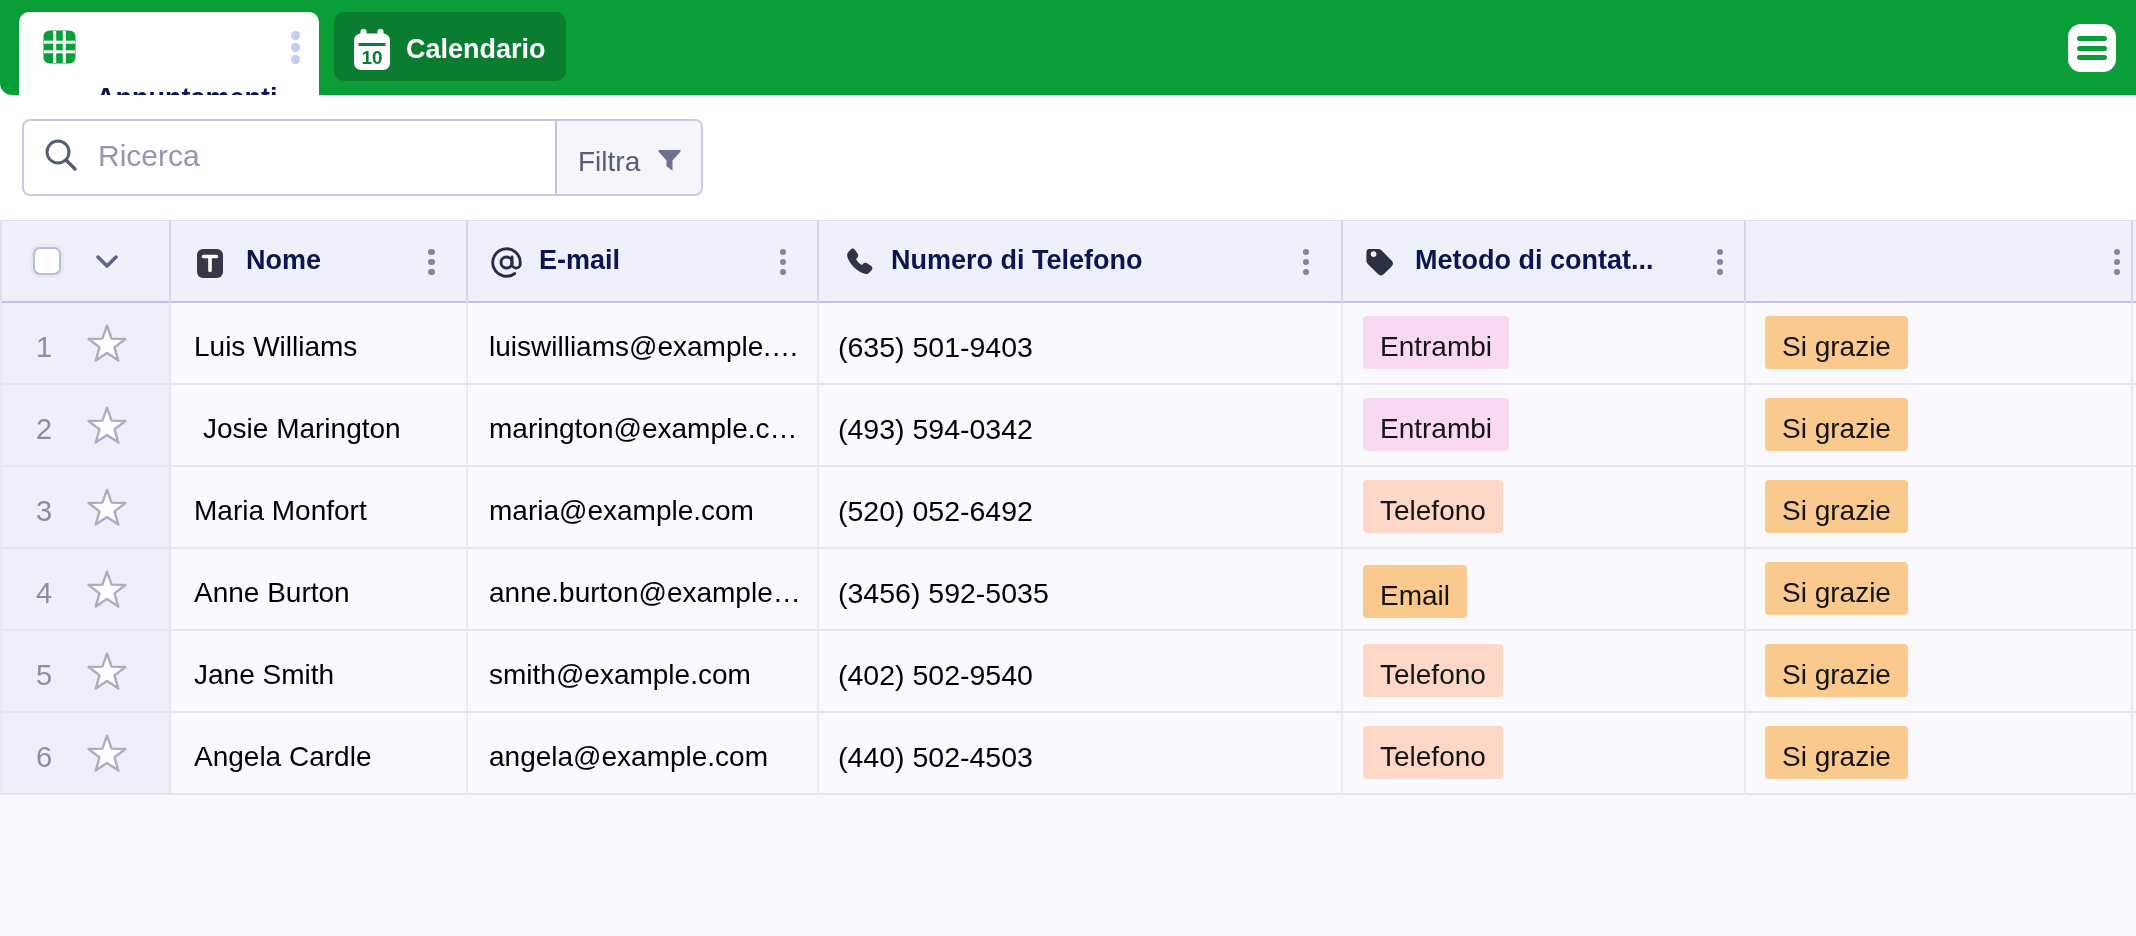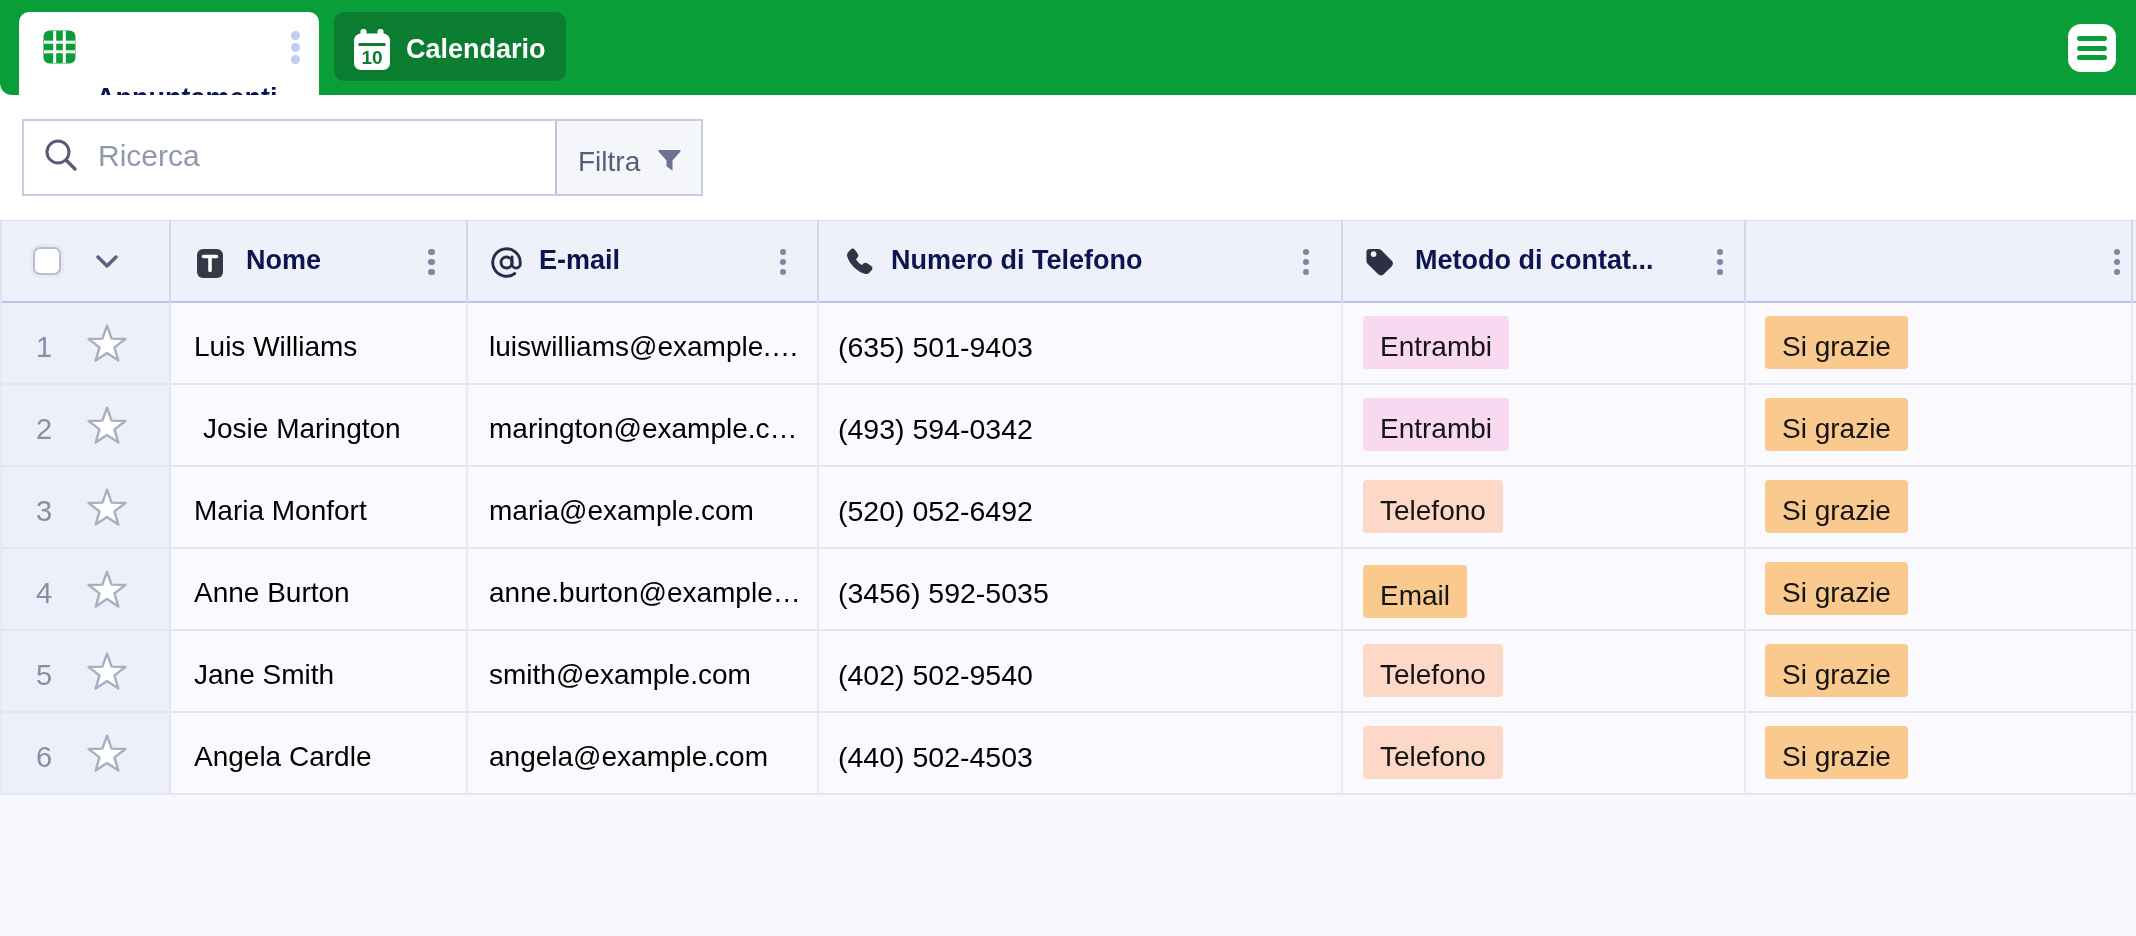--- a/index.html
+++ b/index.html
@@ -17,21 +17,21 @@
   background:#0a7d31; border-radius:10px; }
 #calbtn .caltxt { position:absolute; left:72px; top:22px; font-size:27px;
   font-weight:700; color:#ffffff; }
 #hamb { position:absolute; left:2068px; top:24px; width:48px; height:48px;
   background:#ffffff; border-radius:13px; }
 #hamb span { position:absolute; left:9px; width:30px; height:5px;
   border-radius:3px; background:#0a9e38; }
 
 #toolbar { position:absolute; left:0; top:95px; width:2136px; height:125px; background:#fff; }
 #searchwrap { position:absolute; left:22px; top:24px; width:681px; height:77px;
-  border:2px solid #c8cce0; border-radius:0; background:#fff; }
+  border:2px solid #c8cce0; border-radius:8px; background:#fff; }
 #filtra { position:absolute; right:0; top:0; width:146px; height:73px;
   background:#f5f6fa; border-left:2px solid #bfc4da; border-radius:0 6px 6px 0; }
 #filtra .ftxt { position:absolute; left:21px; top:25px; font-size:28px; color:#565f7a; }
 #ricerca { position:absolute; left:74px; top:18px; font-size:30px; color:#9298ad; }
 
 #grid { position:absolute; left:0; top:220px; width:2136px; height:716px;
   background:#f8f8fd; }
 #ghead { position:absolute; left:0; top:0; width:2136px; height:83px;
   background:#eef0fa; border-top:1px solid #dadeef; border-bottom:2px solid #b9c3e6; }
 .vline { position:absolute; top:0; width:2px; background:#d8dcef; }

